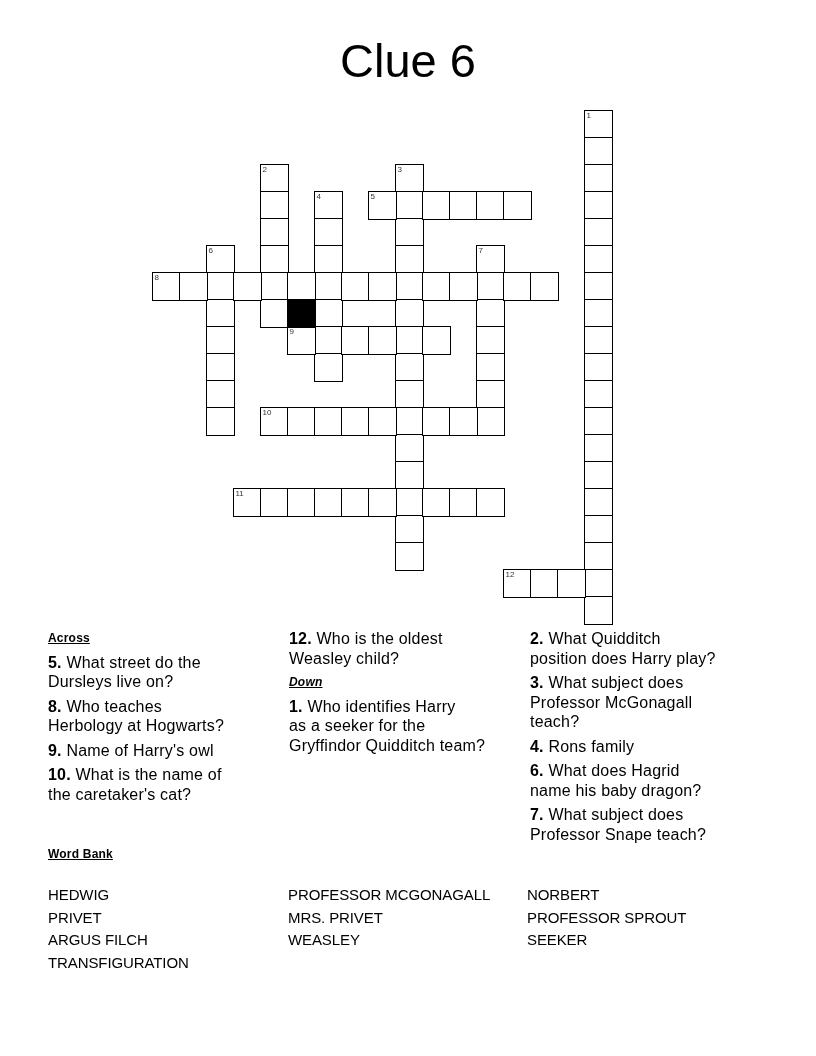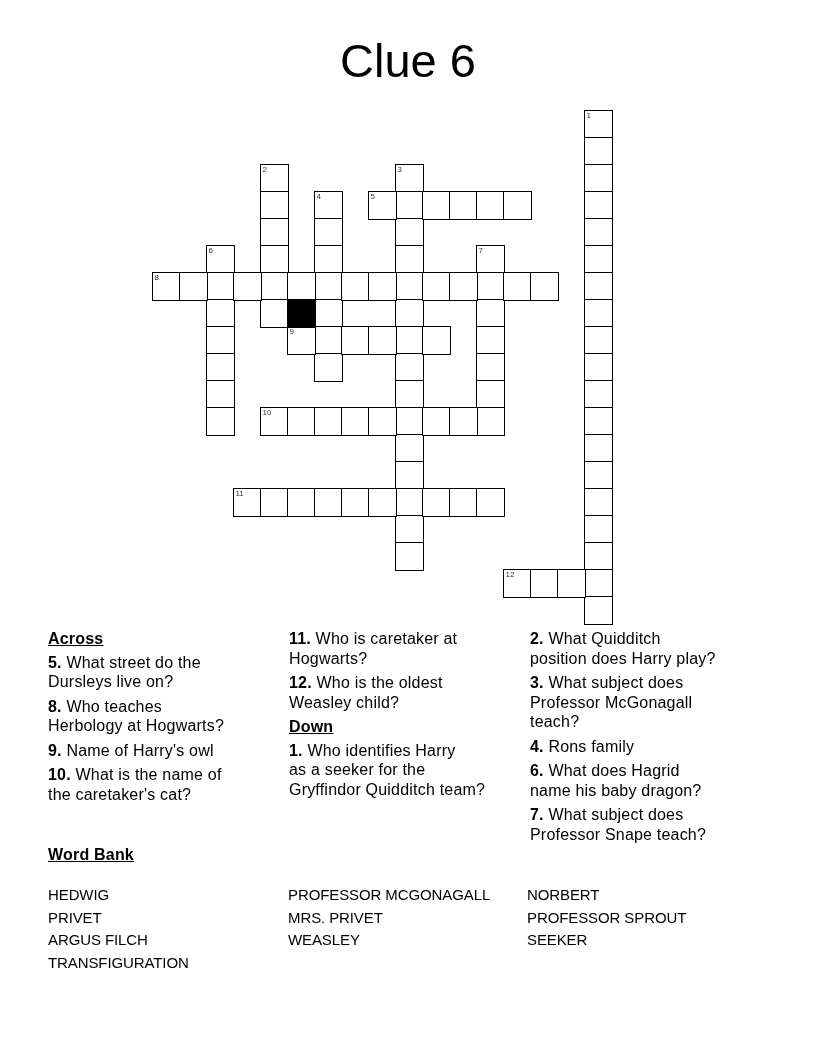--- a/index.html
+++ b/index.html
@@ -17,23 +17,23 @@
                color:var(--cell-num,#333); letter-spacing:0; }
 
   .clue-col { position:absolute; top:629px; font-size:16px; line-height:19.5px;
               letter-spacing:0.2px; }
   #col-left  { left:48px;  width:240px; }
   #col-mid   { left:289px; width:242px; }
   #col-right { left:530px; width:228px; }
   .clue { margin:0 0 5px 0; }
   .clue b { font-weight:700; }
   .clue .txt { white-space:pre-line; }
-  h3.hdr { font-size:16px; line-height:19.5px; font-weight:700; text-decoration:underline;
+  h3.hdr { font-size:12px; line-height:19.5px; font-weight:700; text-decoration:underline;
            margin:0 0 4px 0; letter-spacing:0.2px; }
-  #col-mid h3.hdr { margin-top:3px; }
+  #col-mid h3.hdr { margin-top:3px;font-style:italic; }
 
   #wordbank-header { position:absolute; left:48px; top:845px; }
   .wb-col { position:absolute; top:884px; font-size:15px; line-height:22.6px;
             letter-spacing:-0.1px; }
   #wb-0 { left:48px; } #wb-1 { left:288px; } #wb-2 { left:527px; }
   .wb-item { display:block; }
 </style>
 </head>
 <body style="background: rgb(255, 255, 255); color: rgb(0, 0, 0);">
 
@@ -174,22 +174,20 @@
       <p class="clue"><b>8.</b><span class="txt"> Who teaches
 Herbology at Hogwarts?</span></p>
       <p class="clue"><b>9.</b><span class="txt"> Name of Harry's owl</span></p>
       <p class="clue"><b>10.</b><span class="txt"> What is the name of
 the caretaker's cat?</span></p>
     </div>
 </div>
 
 <div class="clue-col" id="col-mid">
   <div id="across-list-mid">
-      <p class="clue"><b>11.</b><span class="txt"> Who is caretaker at
-Hogwarts?</span></p>
       <p class="clue"><b>12.</b><span class="txt"> Who is the oldest
 Weasley child?</span></p>
     </div>
   <h3 class="hdr">Down</h3>
   <div id="down-list-mid">
       <p class="clue"><b>1.</b><span class="txt"> Who identifies Harry
 as a seeker for the
 Gryffindor Quidditch team?</span></p>
     </div>
 </div>

